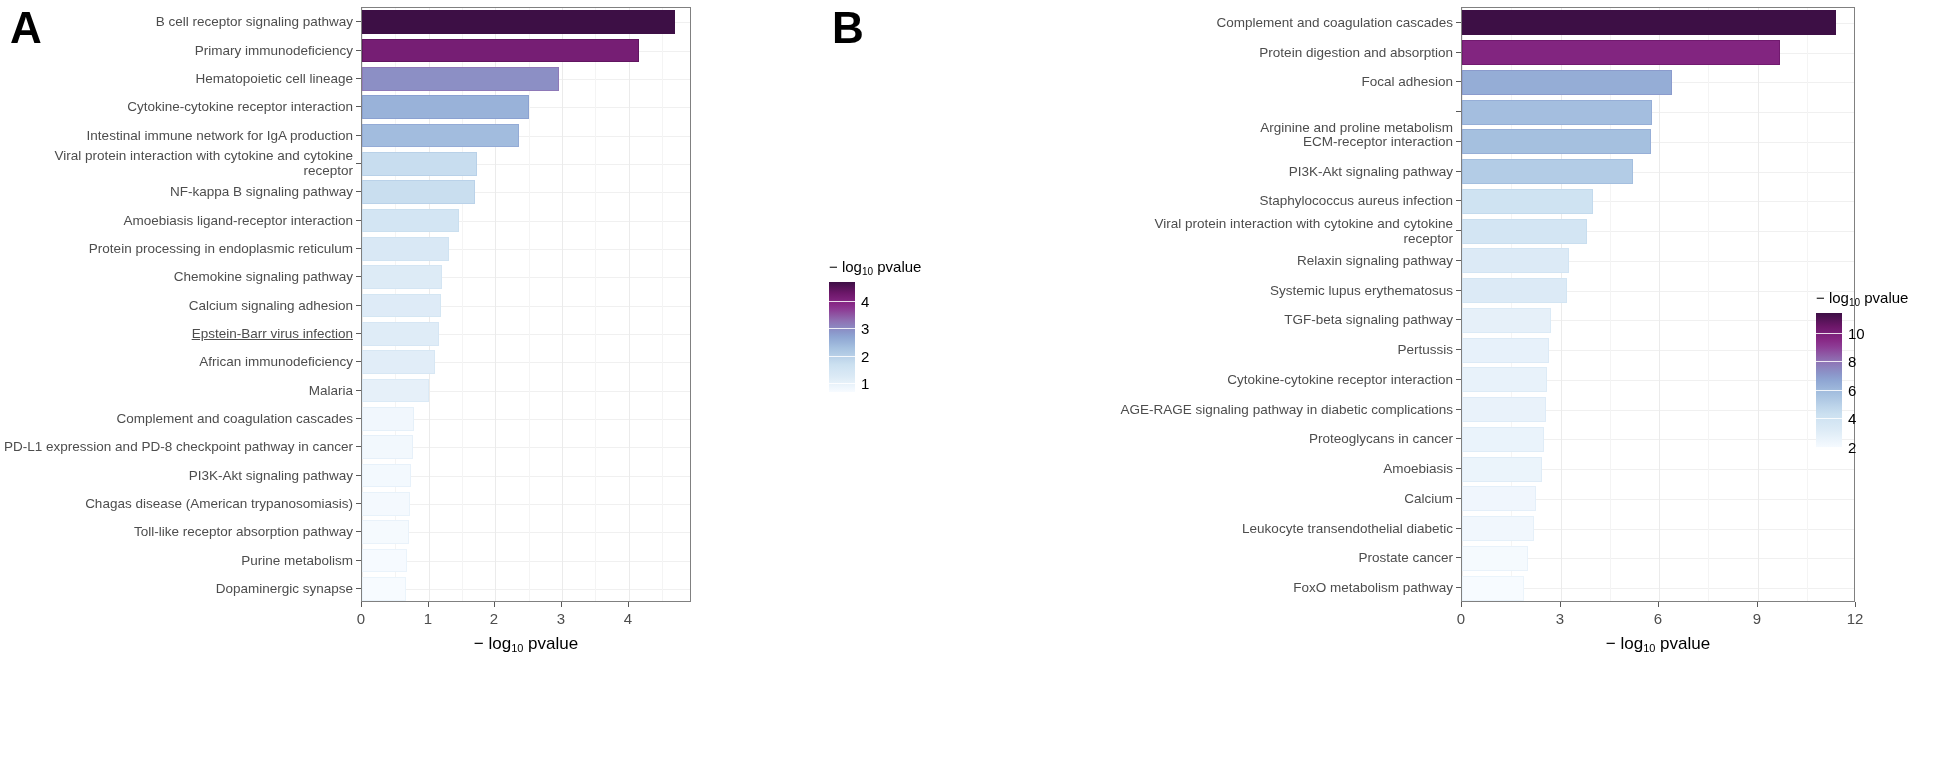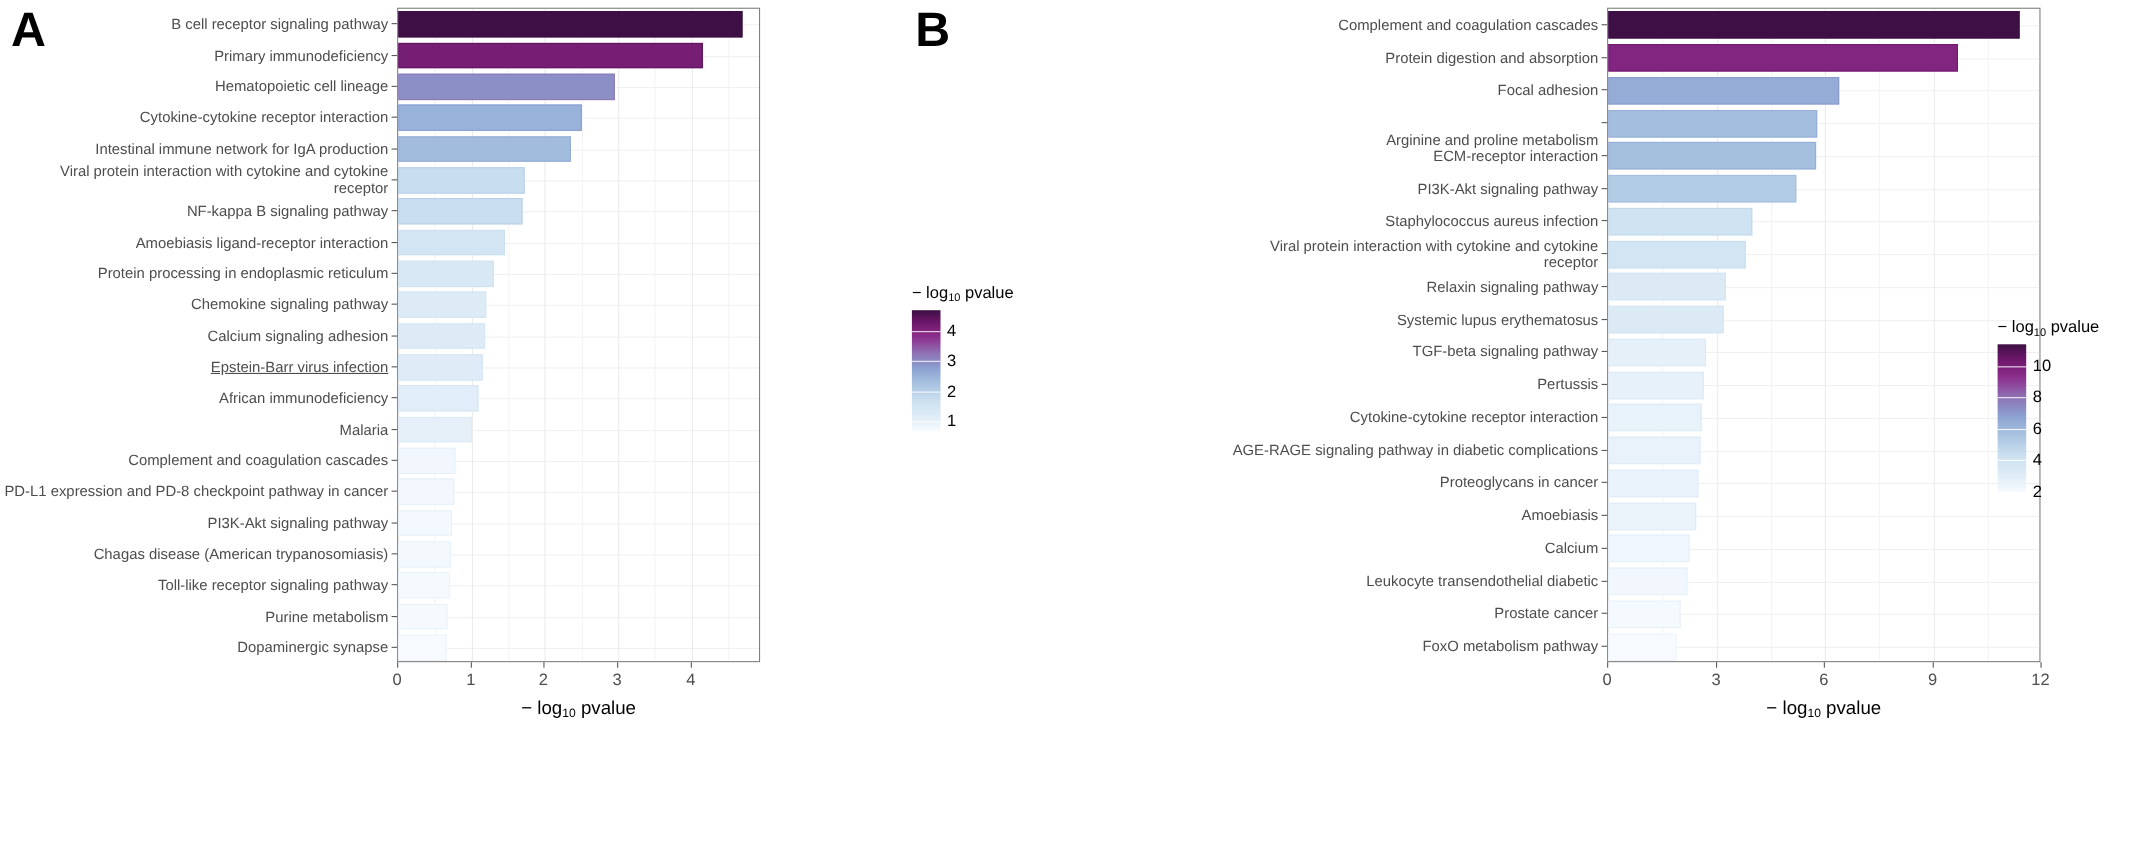--- a/index.html
+++ b/index.html
@@ -176,21 +176,21 @@
         <div class="ylabel" style="right: auto; width: 350px; top: 383px; left: 3px;">Malaria</div>
         <div class="ytick" style="left: 356px; top: 418px;"></div>
         <div class="ylabel" style="right: auto; width: 350px; top: 411px; left: 3px;">Complement and coagulation cascades</div>
         <div class="ytick" style="left: 356px; top: 446px;"></div>
         <div class="ylabel" style="right: auto; width: 350px; top: 439px; left: 3px;">PD-L1 expression and PD-8 checkpoint pathway in cancer</div>
         <div class="ytick" style="left: 356px; top: 475px;"></div>
         <div class="ylabel" style="right: auto; width: 350px; top: 468px; left: 3px;">PI3K-Akt signaling pathway</div>
         <div class="ytick" style="left: 356px; top: 503px;"></div>
         <div class="ylabel" style="right: auto; width: 350px; top: 496px; left: 3px;">Chagas disease (American trypanosomiasis)</div>
         <div class="ytick" style="left: 356px; top: 531px;"></div>
-        <div class="ylabel" style="right: auto; width: 350px; top: 524px; left: 3px;">Toll-like receptor signaling pathway</div>
+        <div class="ylabel" style="right: auto; width: 350px; top: 524px; left: 3px;">Toll-like receptor absorption pathway</div>
         <div class="ytick" style="left: 356px; top: 560px;"></div>
         <div class="ylabel" style="right: auto; width: 350px; top: 553px; left: 3px;">Purine metabolism</div>
         <div class="ytick" style="left: 356px; top: 588px;"></div>
         <div class="ylabel" style="right: auto; width: 350px; top: 581px; left: 3px;">Dopaminergic synapse</div>
       </div>
     <div id="xaxis-a">
         <div class="xtick" style="left: 361px; top: 602px;"></div>
         <div class="xticklabel" style="left: 361px; top: 610px;">0</div>
         <div class="xtick" style="left: 428px; top: 602px;"></div>
         <div class="xticklabel" style="left: 428px; top: 610px;">1</div>

